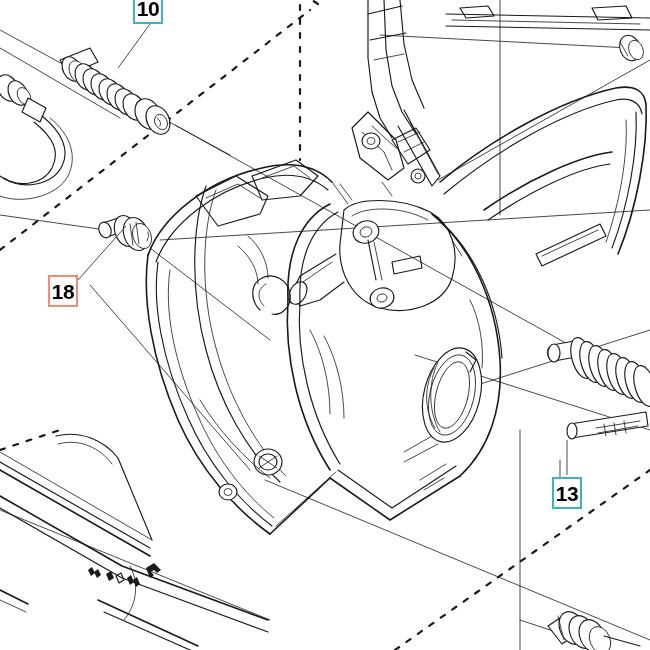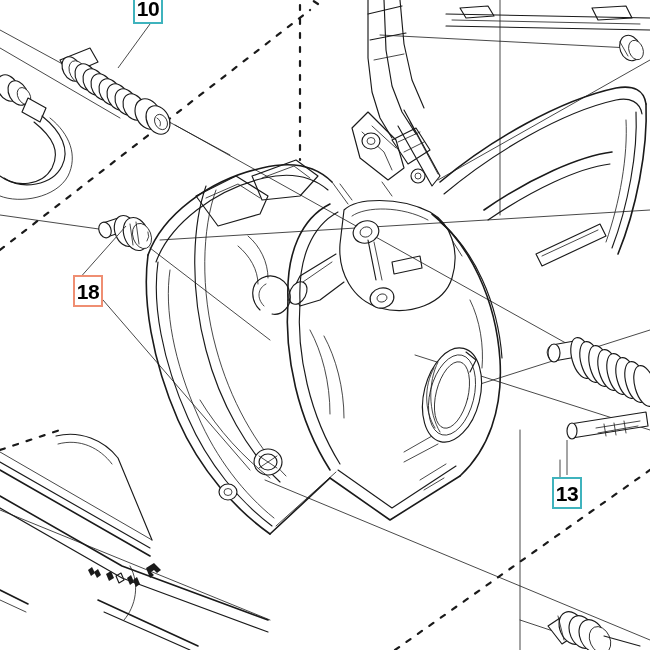--- a/index.html
+++ b/index.html
@@ -38,21 +38,21 @@
     font-weight: bold;
     color: #000000;
     background: #ffffff;
     line-height: 1;
     letter-spacing: -0.5px;
   }
   .callout.teal   { border: 2px solid #3fb3bd; }
   .callout.salmon { border: 2px solid #ef8e72; }
 
   #callout-10 { left: 133px; top: -8px;  }
-  #callout-18 { left: 48px;  top: 275px; margin-left: 25px; }
+  #callout-18 { left: 48px;  top: 275px; }
   #callout-17 { left: 552px; top: 477px; }
 </style>
 </head>
 <body>
 
 <div id="stage">
 
   <svg id="diagram-svg" viewBox="0 0 650 650">
     <defs>
       <style>

